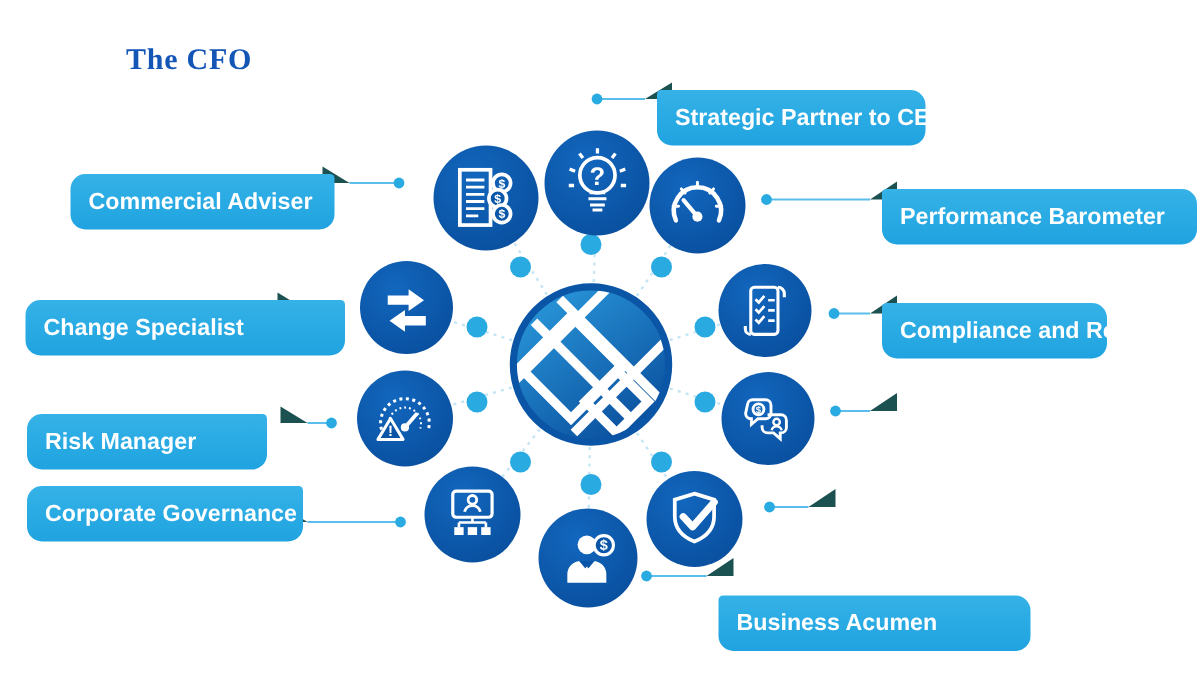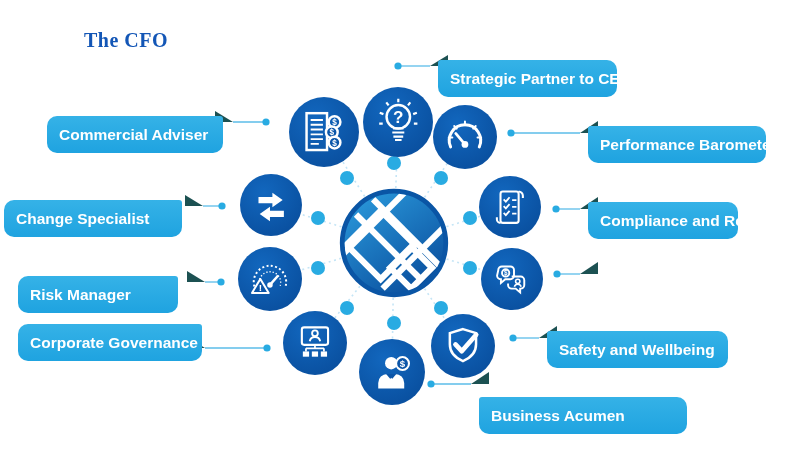--- a/index.html
+++ b/index.html
@@ -231,38 +231,35 @@
       <g fill="#fff">
         <path d="M9.5 13.2h11.5V9.8l8.5 6-8.5 6v-3.4H9.5z"></path>
         <path d="M30.5 24.6H19v-3.4l-8.5 6 8.5 6v-3.4h11.5z"></path>
       </g>
     </svg>
   </div>
 
   <div class="lbl l" style="left:47px;top:116px;width:176px">
       <span>Commercial Adviser</span>
     </div>
-  <div class="lbl l" style="left:4px;top:200px;width:178px">
+  <div class="lbl l" style="left:17px;top:200px;width:213px">
       <span>Change Specialist</span>
     </div>
   <div class="lbl l" style="left:18px;top:276px;width:160px">
       <span>Risk Manager</span>
     </div>
   <div class="lbl l" style="left:18px;top:324px;width:184px">
       <span>Corporate Governance</span>
     </div>
   <div class="lbl r" style="left:438px;top:60px;width:179px">
       <span>Strategic Partner to CEO</span>
     </div>
-  <div class="lbl r" style="left:588px;top:126px;width:178px">
+  <div class="lbl r" style="left:588px;top:126px;width:210px">
       <span>Performance Barometer</span>
     </div>
   <div class="lbl r" style="left:588px;top:202px;width:150px">
       <span>Compliance and Reporting</span>
     </div>
-  <div class="lbl r" style="left:547px;top:331px;width:181px">
-      <span>Safety and Wellbeing</span>
-    </div>
   <div class="lbl r" style="left:479px;top:397px;width:208px">
       <span>Business Acumen</span>
     </div>
 
 </div>
 
 </body></html>

